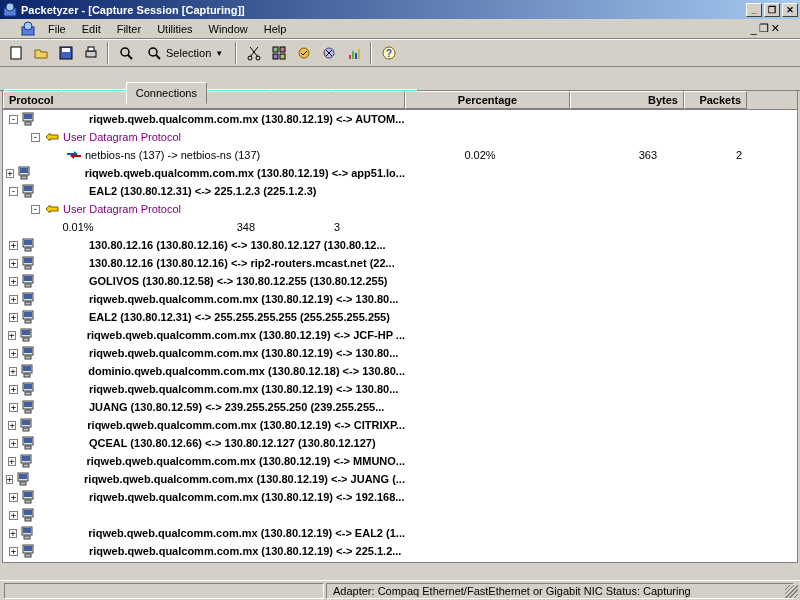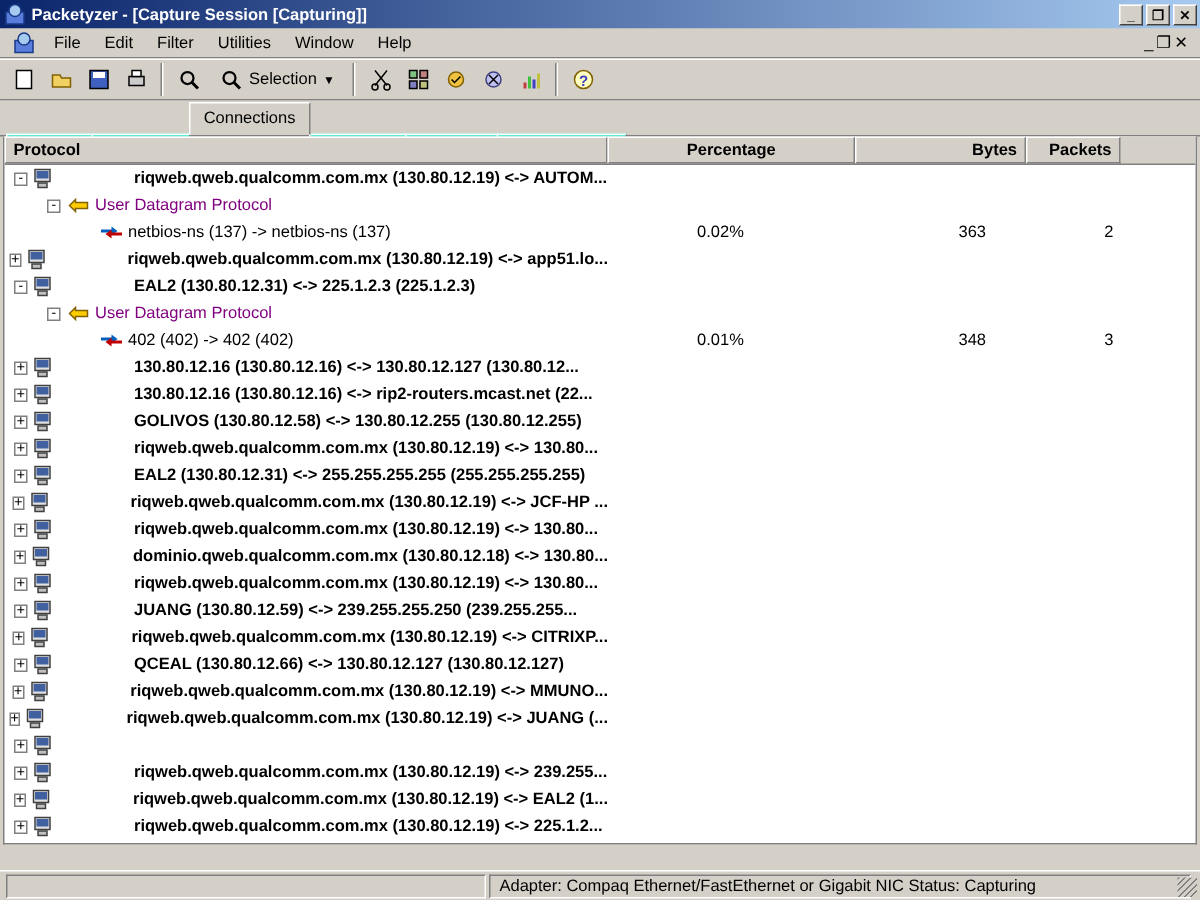--- a/index.html
+++ b/index.html
@@ -17,29 +17,29 @@
   color: white;
   height: 19px;
   display: flex;
   align-items: center;
   padding: 0 2px;
 }
 .titlebar .appicon { width:16px; height:16px; margin-right:3px; display:flex;align-items:center;justify-content:center;}
 .titlebar .title { flex:1; font-weight:bold; font-size:11px; }
 .titlebar .winbtns { display:flex; gap:2px; }
 .titlebar .winbtn { width:16px; height:14px; background:#d4d0c8; border:1px solid #fff; border-right-color:#404040;border-bottom-color:#404040; font-size:9px; font-family:Marlett,Arial; color:#000; display:flex;align-items:center;justify-content:center;font-weight:bold;}
-.menubar { height:20px; background:#d4d0c8; display:flex; align-items:center; padding:0 8px; border-bottom:1px solid #808080;}
+.menubar { height:20px; background:#d4d0c8; display:flex; align-items:center; padding:0 20px; border-bottom:1px solid #808080;}
 .menubar .item { padding:2px 8px; cursor:default;}
 .toolbar { height:28px; background:#d4d0c8; display:flex; align-items:center; padding:0 4px; gap:2px; border-bottom:1px solid #808080; border-top:1px solid #fff;}
 .tbtn { width:23px; height:22px; border:1px solid transparent; display:flex;align-items:center;justify-content:center; cursor:default;}
 .tsep { width:2px; height:22px; border-left:1px solid #808080; border-right:1px solid #fff; margin:0 3px;}
 .selbtn { height:22px; padding:0 6px; display:flex;align-items:center; gap:4px; border:1px solid transparent;}
 .tabstrip { height:24px; background:#d4d0c8; display:flex; align-items:flex-end; padding:0 4px; border-bottom:1px solid #808080;}
 .tab { padding:3px 9px; background:#5eead4; border:1px solid #808080; border-bottom:none; border-top:1px solid #fff; border-left:1px solid #fff; margin-right:-1px; position:relative; top:18px; cursor:default;}
-.tab.active { background:#d4d0c8; border-bottom:1px solid #d4d0c8; z-index:2; padding:4px 9px; top:0;}
+.tab.active { background:#d4d0c8; border-bottom:1px solid #d4d0c8; z-index:2; padding:4px 9px; top:14px;}
 .gridwrap { position:relative; background:#fff; border:1px solid #808080; border-top:none; margin:0 2px; height:472px; overflow:hidden;}
 .gridhead { display:flex; height:19px; background:#d4d0c8; border-bottom:1px solid #808080; position:relative;}
 .gridhead .col { border:1px solid #fff; border-right:1px solid #808080; border-bottom:1px solid #808080; padding:2px 5px; font-weight:bold; display:flex;align-items:center;}
 .col-proto { width:402px; }
 .col-pct { width:165px; justify-content:center;}
 .col-bytes { width:114px; justify-content:flex-end; padding-right:8px;}
 .col-pkts { width:63px; justify-content:flex-end; padding-right:8px;}
 .gridbody { overflow-y:scroll; overflow-x:hidden; height:453px;}
 .row { display:flex; height:18px; align-items:center; border-bottom:0px; white-space:nowrap;}
 .row .cell { overflow:hidden; text-overflow:clip; white-space:nowrap; }
@@ -288,31 +288,20 @@
               <path d="M2 7 L6 3 L6 5 L14 5 L14 9 L6 9 L6 11 Z" fill="#ffcc00" stroke="#806000"></path>
             </svg>
           </span>
           <span class="purple">User Datagram Protocol</span>
         </div>
         <div class="cell c-pct"></div>
         <div class="cell c-bytes"></div>
         <div class="cell c-pkts"></div>
       </div>
       <div class="row">
-        <div class="cell c-proto">
-          <span class="indent" style="width:50px"></span>
-          <span style="display:inline-block;width:13px"></span>
-          <span class="hosticon">
-            <svg width="16" height="14">
-              <path d="M1 5 L8 5 L8 3 L12 6 L8 9 L8 7 L1 7 Z" fill="#0060c0"></path>
-              <path d="M15 9 L8 9 L8 11 L4 8 L8 5 L8 7 L15 7 Z" fill="#c00000"></path>
-            </svg>
-          </span>
-          <span class="">402 (402) -&gt; 402 (402)</span>
-        </div>
         <div class="cell c-pct">0.01%</div>
         <div class="cell c-bytes">348</div>
         <div class="cell c-pkts">3</div>
       </div>
       <div class="row">
         <div class="cell c-proto">
           <span class="indent" style="width:6px"></span>
           <span class="treebtn">+</span>
           <span class="hosticon">
             <svg width="16" height="14">
@@ -552,37 +541,37 @@
         <div class="cell c-proto">
           <span class="indent" style="width:6px"></span>
           <span class="treebtn">+</span>
           <span class="hosticon">
             <svg width="16" height="14">
               <rect x="1" y="1" width="10" height="8" fill="#e0e0e0" stroke="#404040"></rect>
               <rect x="2" y="2" width="8" height="5" fill="#4060a0"></rect>
               <rect x="3" y="10" width="6" height="3" fill="#c0c0c0" stroke="#404040"></rect>
             </svg>
           </span>
-        </div>
-        <div class="cell c-pct"></div>
-        <div class="cell c-bytes"></div>
-        <div class="cell c-pkts"></div>
-      </div>
-      <div class="row">
-        <div class="cell c-proto">
-          <span class="indent" style="width:6px"></span>
-          <span class="treebtn">+</span>
-          <span class="hosticon">
-            <svg width="16" height="14">
-              <rect x="1" y="1" width="10" height="8" fill="#e0e0e0" stroke="#404040"></rect>
-              <rect x="2" y="2" width="8" height="5" fill="#4060a0"></rect>
-              <rect x="3" y="10" width="6" height="3" fill="#c0c0c0" stroke="#404040"></rect>
-            </svg>
-          </span>
-          <span class="bold ">riqweb.qweb.qualcomm.com.mx (130.80.12.19) &lt;-&gt; 239.255...</span>
+          <span class="bold ">riqweb.qweb.qualcomm.com.mx (130.80.12.19) &lt;-&gt; 192.168...</span>
+        </div>
+        <div class="cell c-pct"></div>
+        <div class="cell c-bytes"></div>
+        <div class="cell c-pkts"></div>
+      </div>
+      <div class="row">
+        <div class="cell c-proto">
+          <span class="indent" style="width:6px"></span>
+          <span class="treebtn">+</span>
+          <span class="hosticon">
+            <svg width="16" height="14">
+              <rect x="1" y="1" width="10" height="8" fill="#e0e0e0" stroke="#404040"></rect>
+              <rect x="2" y="2" width="8" height="5" fill="#4060a0"></rect>
+              <rect x="3" y="10" width="6" height="3" fill="#c0c0c0" stroke="#404040"></rect>
+            </svg>
+          </span>
         </div>
         <div class="cell c-pct"></div>
         <div class="cell c-bytes"></div>
         <div class="cell c-pkts"></div>
       </div>
       <div class="row">
         <div class="cell c-proto">
           <span class="indent" style="width:6px"></span>
           <span class="treebtn">+</span>
           <span class="hosticon">

